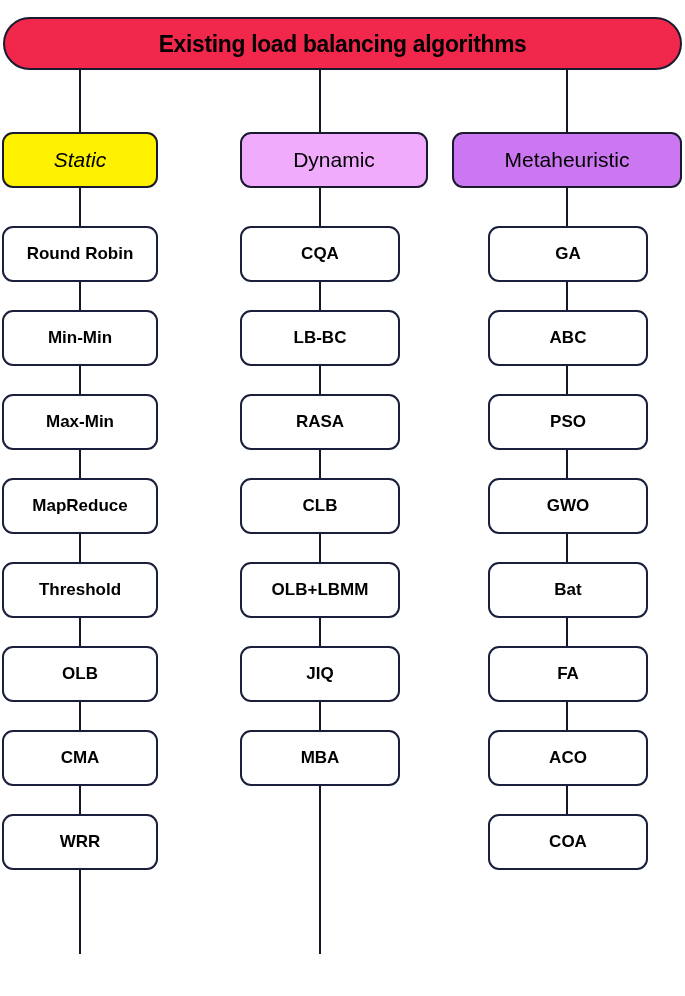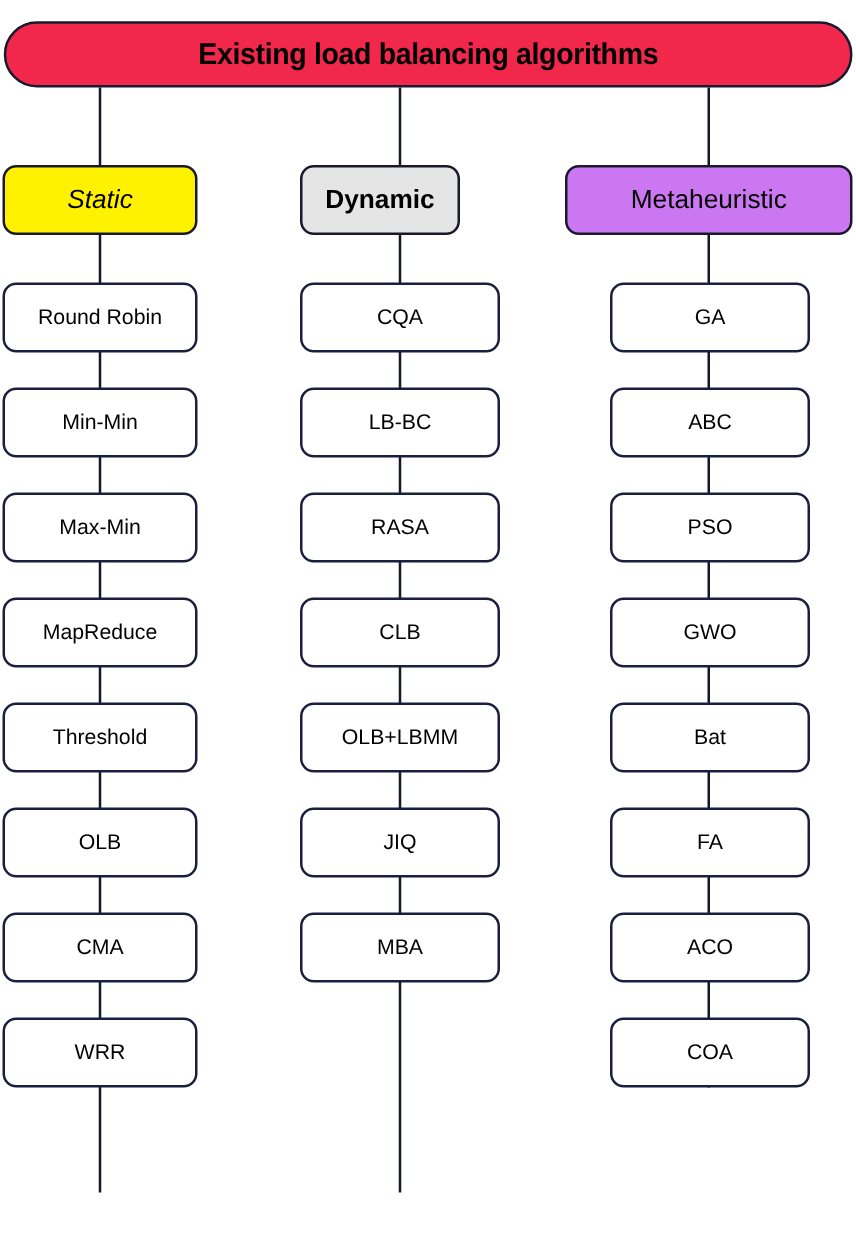--- a/index.html
+++ b/index.html
@@ -71,27 +71,28 @@
     align-items: center;
     justify-content: center;
     z-index: 3;
   }
   .cat-header-label {
     font-size: 21px;
     color: #000000;
     white-space: nowrap;
   }
   #cat-static   { left: 2px;   width: 156px; background: #FFF200; font-style: italic; }
-  #cat-dynamic  { left: 240px; width: 128px; background: #e5e5e5; font-weight: bold; }
+  #cat-dynamic  { left: 240px; width: 188px; background: #f0abfc; }
   #cat-meta     { left: 452px; width: 230px; background: #CC77F2; }
 
   
   .col {
     position: absolute;
     z-index: 2;
+    font-weight: bold;
   }
   #col-static { left: 2px;   top: 214px; width: 156px; }
   #col-dynamic{ left: 240px; top: 214px; width: 160px; }
   #col-meta   { left: 488px; top: 214px; width: 160px; }
 
   .item-node {
     position: relative;
     height: 56px;
     box-sizing: border-box;
     background: #ffffff;

